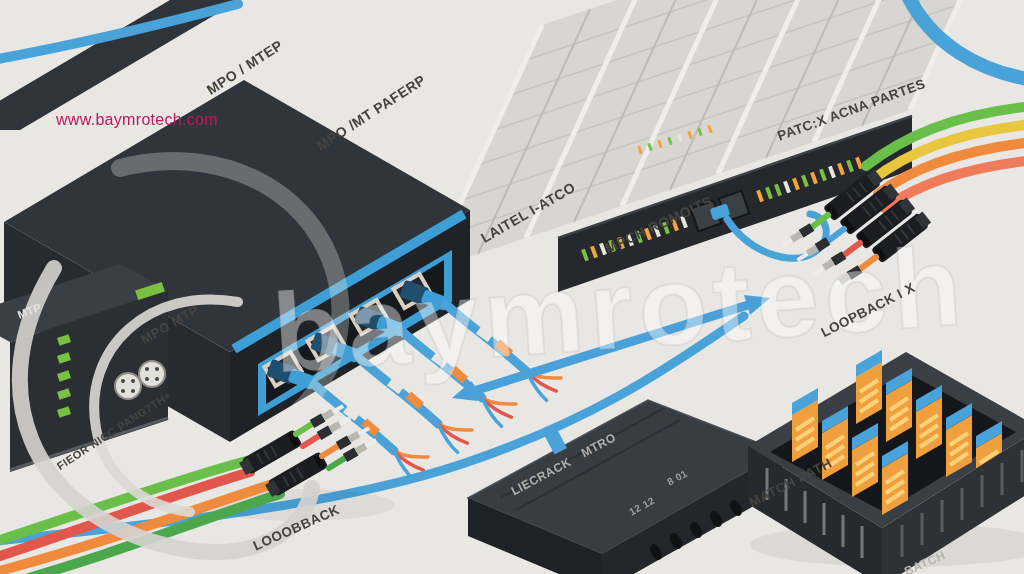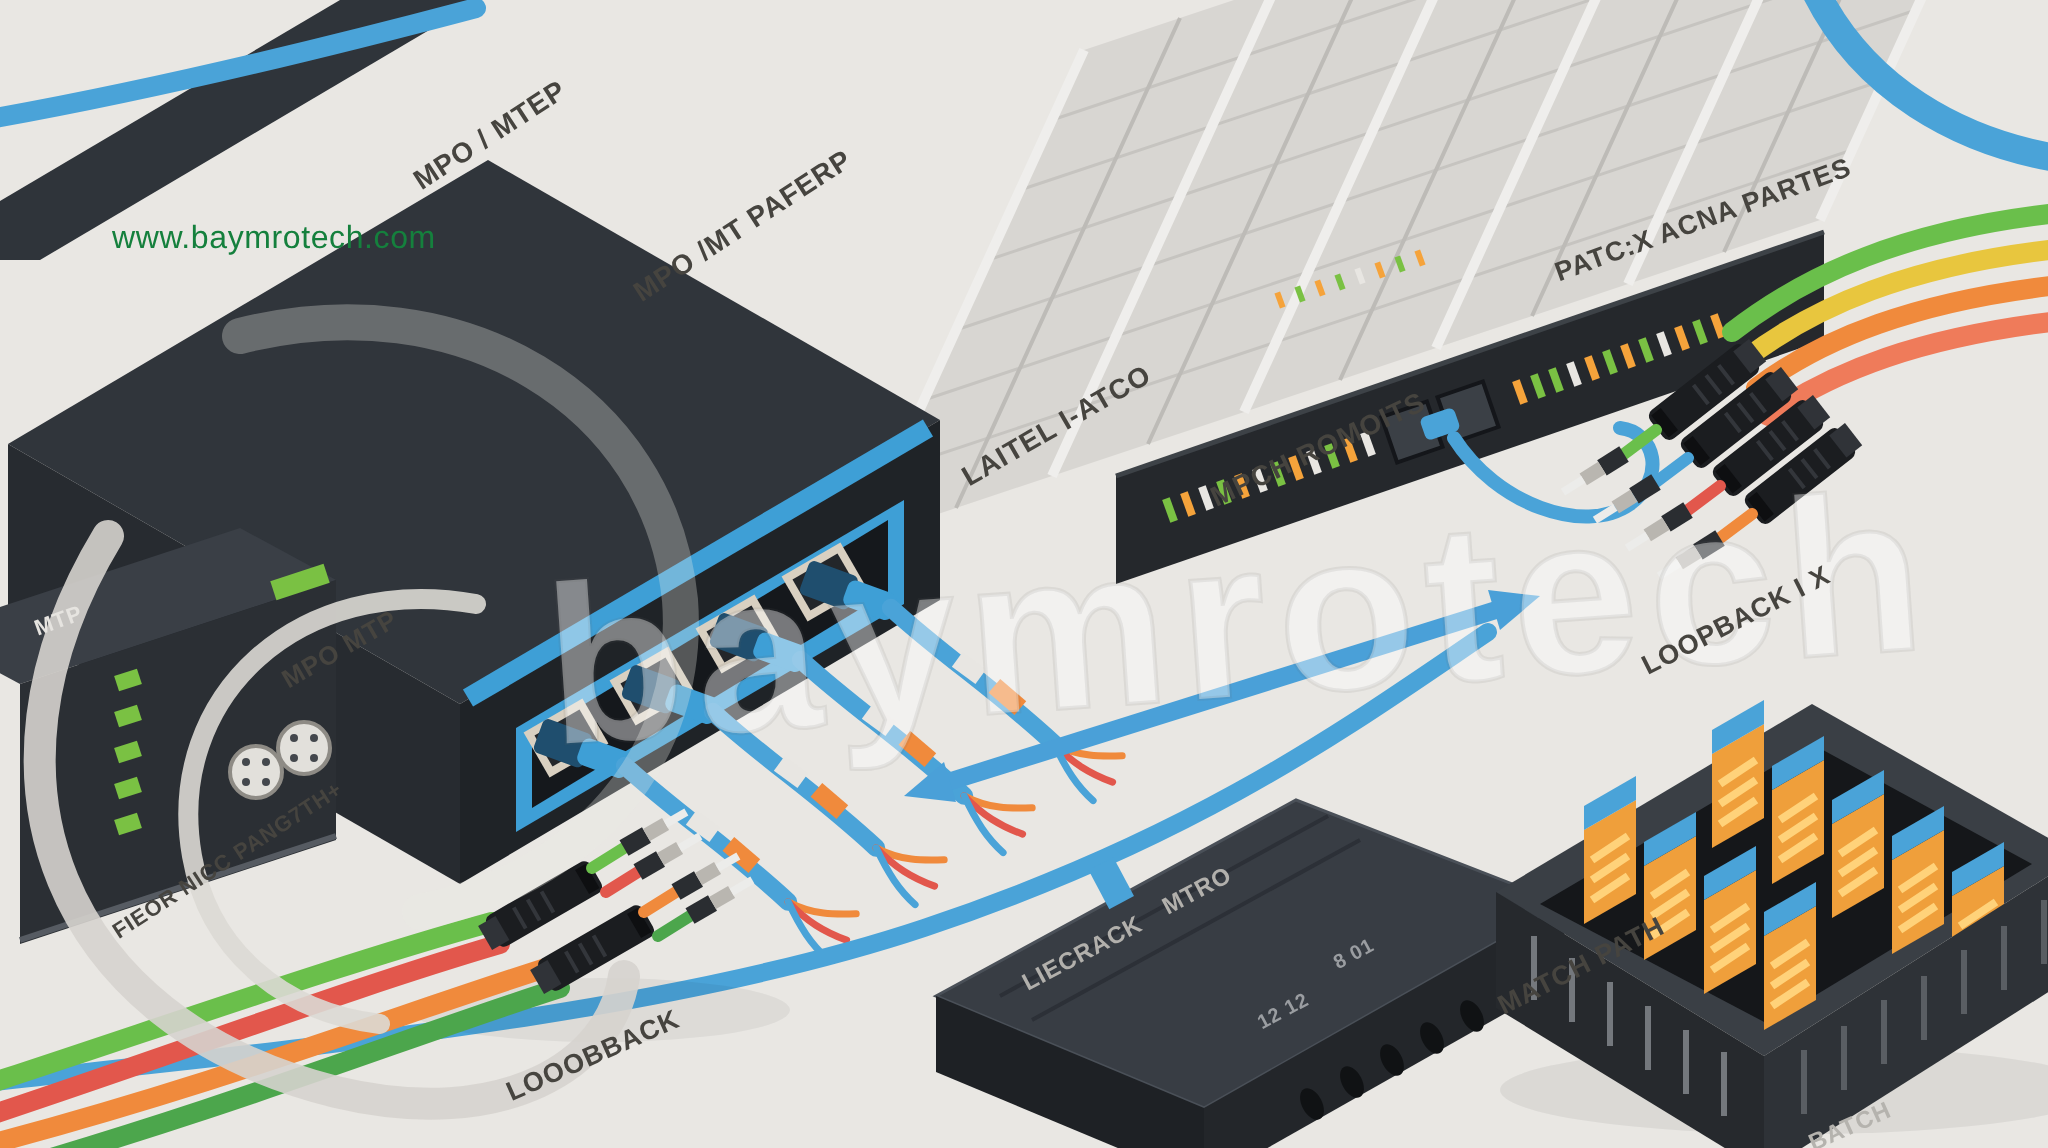--- a/index.html
+++ b/index.html
@@ -257,21 +257,21 @@
 
   <g>
     <path d="M54,268 C-20,390 30,512 168,546 C252,566 306,532 312,488" stroke="rgba(214,211,206,0.9)" stroke-width="16" fill="none" stroke-linecap="round"></path>
     <path d="M238,302 C150,286 82,348 96,428 C104,474 140,506 190,512" stroke="rgba(220,217,212,0.9)" stroke-width="10" fill="none" stroke-linecap="round"></path>
     <path d="M120,168 C230,140 330,200 340,300 C346,380 290,440 210,456" stroke="rgba(236,234,230,0.30)" stroke-width="18" fill="none" stroke-linecap="round"></path>
   </g>
 
   <text x="620" y="348" text-anchor="middle" transform="rotate(-4 620 310)" style="font-size:112px;font-weight:700;letter-spacing:6px;fill:rgba(255,255,255,0.42);stroke:rgba(100,100,100,0.10);stroke-width:2">baymrotech</text>
 </svg>
 
-<div class="label" style="left:56px;top:112px;font-size:16px;font-weight:500;color:#15803d;letter-spacing:.3px">www.baymrotech.com</div>
+<div class="label" style="left:56px;top:112px;font-size:16px;font-weight:500;color:#be185d;letter-spacing:.3px">www.baymrotech.com</div>
 
 <div class="label" style="left:208px;top:84px;font-size:14px;transform:rotate(-33deg)">MPO / MTEP</div>
 
 <div class="label" style="left:318px;top:140px;font-size:14px;transform:rotate(-33deg)">MPO /MT PAFERP</div>
 
 <div class="label" style="left:482px;top:232px;font-size:14px;transform:rotate(-30deg)">LAITEL I-ATCO</div>
 
 <div class="label" style="left:606px;top:242px;font-size:14px;transform:rotate(-25deg)">MPCH ROMOITS</div>
 
 <div class="label" style="left:778px;top:130px;font-size:13.5px;transform:rotate(-20deg)">PATC:X ACNA PARTES</div>

